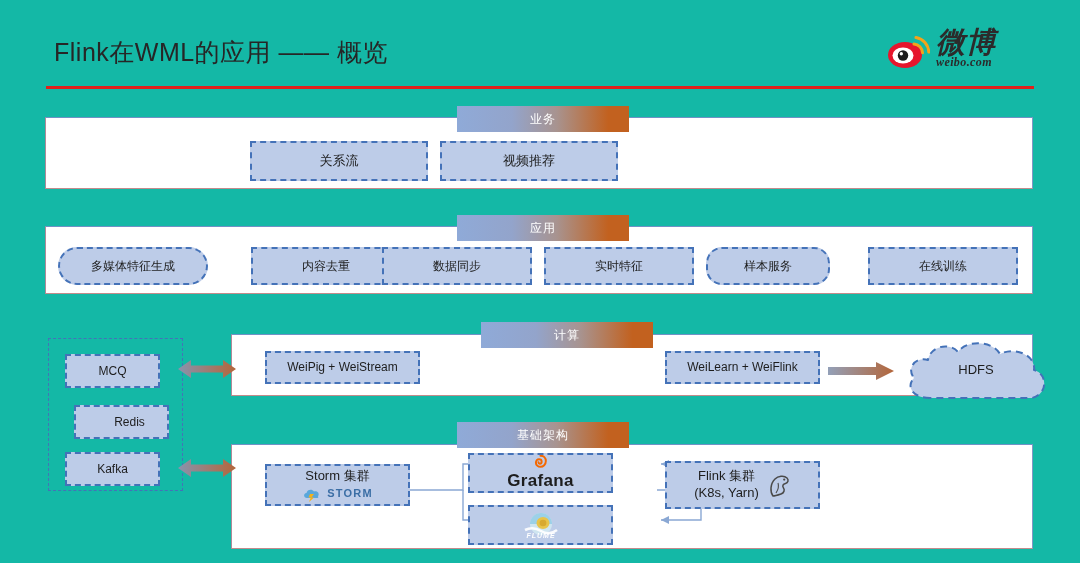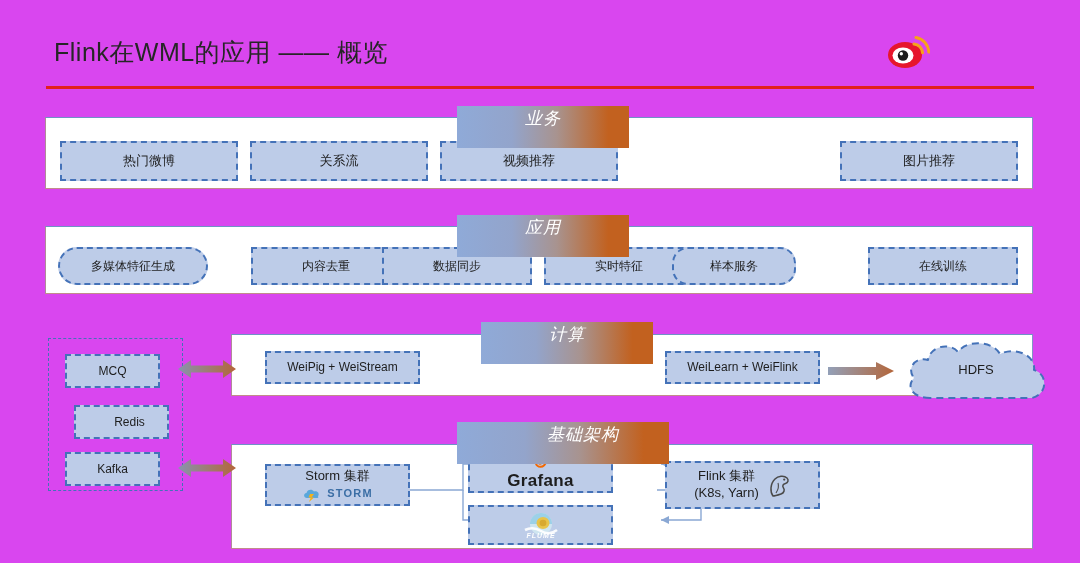--- a/index.html
+++ b/index.html
@@ -9,21 +9,21 @@
     background: #ffffff;
   }
   body {
     font-family: "Liberation Sans", "DejaVu Sans", sans-serif;
     color: #262626;
   }
   #slide {
     position: relative;
     width: 1080px;
     height: 563px;
-    background: #d946ef;
+    background: #14b8a6;
     overflow: hidden;
   }
 
   
   #slide-title {
     position: absolute;
     left: 54px;
     top: 36px;
     font-size: 25px;
     letter-spacing: 0.5px;
@@ -86,30 +86,29 @@
     box-sizing: border-box;
     border-style: solid;
     border-width: 1.4px;
     border-color: #6f92c6 #8296c4 #c28b8b #b08a98;
     background: #ffffff;
   }
 
   
   .band-chip {
     position: absolute;
-    height: 42px;
+    height: 26px;
     line-height: 26px;
     text-align: center;
     color: #ffffff;
-    font-size: 17px;
+    font-size: 12px;
     letter-spacing: 1px;
     background: linear-gradient(to right, #8faad8 0%, #93a4cb 32%, #a8938f 58%, #c2611f 88%, #c2611f 100%);
     z-index: 5;
     white-space: nowrap;
-    font-style: italic;
   }
 
   
   .node {
     position: absolute;
     box-sizing: border-box;
     background: #bdcce8;
     border: 2px dashed #4472b8;
     display: flex;
     align-items: center;
@@ -184,54 +183,52 @@
 
   <div id="weibo-logo">
     <svg class="wb-mark" viewBox="0 0 42 36">
       <ellipse cx="17" cy="22" rx="17" ry="13" fill="#e6162d"></ellipse>
       <ellipse cx="15" cy="22.5" rx="10.5" ry="8" fill="#ffffff"></ellipse>
       <circle cx="15" cy="22.5" r="5.2" fill="#1b1b1b"></circle>
       <circle cx="13.3" cy="20.8" r="1.7" fill="#ffffff"></circle>
       <path d="M26 11 a9 9 0 0 1 8.5 8.8" stroke="#f5a31a" stroke-width="3" fill="none" stroke-linecap="round"></path>
       <path d="M28 4.5 a15.5 15.5 0 0 1 12.8 14.6" stroke="#f5a31a" stroke-width="3" fill="none" stroke-linecap="round"></path>
     </svg>
+    <div class="wb-text">
+      <div class="wb-cn">微博</div>
+      <div class="wb-en">weibo.com</div>
+    </div>
   </div>
 
   <div class="band" style="left:45px; top:117px; width:988px; height:72px;"></div>
   <div class="band-chip" style="left:457px; top:106px; width:172px;">业务</div>
 
-  <div class="node" style="left:60px;  top:141px; width:178px; height:40px;">
-    <span class="node-text">热门微博</span>
-  </div>
   <div class="node" style="left:250px; top:141px; width:178px; height:40px;">
     <span class="node-text">关系流</span>
   </div>
   <div class="node" style="left:440px; top:141px; width:178px; height:40px;">
     <span class="node-text">视频推荐</span>
   </div>
-  <div class="node" style="left:840px; top:141px; width:178px; height:40px;">
-    <span class="node-text">图片推荐</span>
-  </div>
 
   <div class="band" style="left:45px; top:226px; width:988px; height:68px;"></div>
   <div class="band-chip" style="left:457px; top:215px; width:172px;">应用</div>
 
   <div class="node small" style="left:58px;  top:247px; width:150px; height:38px;border-radius:19px;">
     <span class="node-text">多媒体特征生成</span>
   </div>
   <div class="node small" style="left:220px; top:247px; width:150px; height:38px;margin-left:31px;">
     <span class="node-text">内容去重</span>
   </div>
   <div class="node small" style="left:382px; top:247px; width:150px; height:38px;">
     <span class="node-text">数据同步</span>
   </div>
   <div class="node small" style="left:544px; top:247px; width:150px; height:38px;">
     <span class="node-text">实时特征</span>
   </div>
-  <div class="node small" style="left:672px; top:247px; width:124px; height:38px;border-radius:16px;">
+  <div class="node small" style="left:706px; top:247px; width:124px; height:38px;border-radius:16px;">
     <span class="node-text">样本服务</span>
   </div>
   <div class="node small" style="left:868px; top:247px; width:150px; height:38px;">
     <span class="node-text">在线训练</span>
   </div>
 
   <div class="group-box" style="left:48px; top:338px; width:135px; height:153px;"></div>
   <div class="node small" style="left:65px; top:354px; width:95px; height:34px;">
     <span class="node-text">MCQ</span>
   </div>
@@ -272,21 +269,21 @@
     <polygon points="0,5 48,5 48,0 66,9 48,18 48,13 0,13" fill="url(#agrad2)"></polygon>
   </svg>
 
   <svg id="hdfs-cloud" viewBox="0 0 160 84">
     <path d="M34,62 C16,62 10,50 18,42 C10,32 20,20 32,24 C34,10 54,6 62,16
              C70,4 96,4 104,18 C120,10 140,20 138,34 C152,38 152,58 136,62 Z" fill="#bdcce8" stroke="#4472b8" stroke-width="2" stroke-dasharray="7,5" stroke-linejoin="round"></path>
   </svg>
   <div id="hdfs-label">HDFS</div>
 
   <div class="band" style="left:231px; top:444px; width:802px; height:105px;"></div>
-  <div class="band-chip" style="left:457px; top:422px; width:172px;padding-left:40px;">基础架构</div>
+  <div class="band-chip" style="left:457px; top:422px; width:172px;">基础架构</div>
 
   <svg style="position:absolute; left:231px; top:444px; width:802px; height:105px;" viewBox="0 0 802 105">
     <g stroke="#8aa8d4" stroke-width="1.4" fill="none">
       <path d="M178,46 L232,46 L232,20 L278,20"></path>
       <path d="M232,46 L232,76 L278,76"></path>
       <path d="M430,20 L470,20 L470,46 L426,46"></path>
       <path d="M430,76 L470,76 L470,46"></path>
     </g>
     <g fill="#8aa8d4">
       <polygon points="278,20 270,16 270,24"></polygon>

